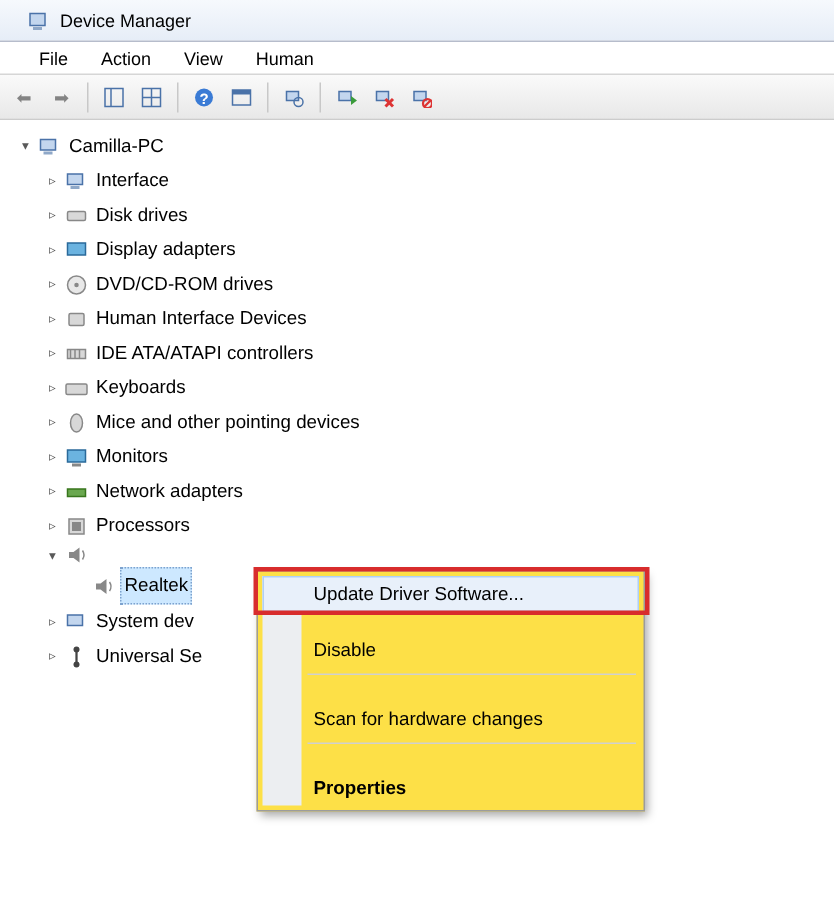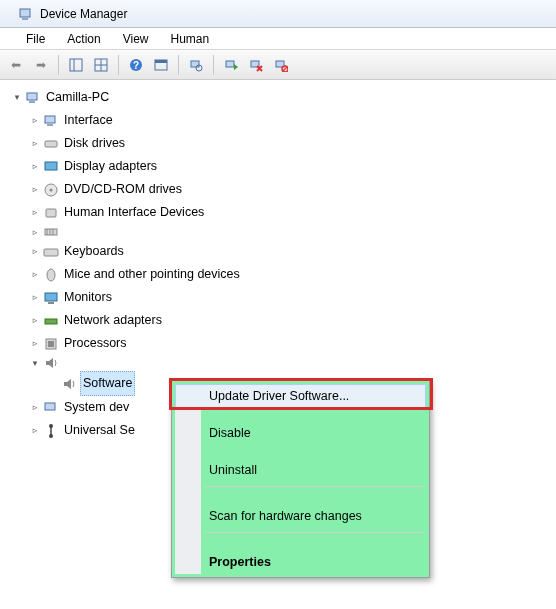--- a/index.html
+++ b/index.html
@@ -69,21 +69,21 @@
     .selected {
       background: #cde8ff;
       border: 1px dotted #7da2ce;
       padding: 0px 2px;
     }
     .context-menu {
       position: absolute;
       left: 171px;
       top: 380px;
       width: 259px;
-      background: #86efac;
+      background: #fde047;
       border: 1px solid #9c9c9c;
       box-shadow: 2px 3px 6px rgba(0,0,0,0.35);
       padding: 3px 3px;
     }
     .ctx-item {
       padding: 18px 12px 5px 34px;
       font-size: 12.5px;
       cursor: default;
       position: relative;
     }
@@ -265,20 +265,21 @@
             <div class="node">
               <span class="expander">▹</span>
               <span class="icon">
                 <svg width="16" height="16">
                   <rect x="2" y="5" width="12" height="6" fill="#d8d8d8" stroke="#888"></rect>
                   <line x1="4" y1="5" x2="4" y2="11" stroke="#888"></line>
                   <line x1="7" y1="5" x2="7" y2="11" stroke="#888"></line>
                   <line x1="10" y1="5" x2="10" y2="11" stroke="#888"></line>
                 </svg>
               </span>
+              <span class="label">IDE ATA/ATAPI controllers</span>
             </div>
           </li>
         <li>
             <div class="node">
               <span class="expander">▹</span>
               <span class="icon">
                 <svg width="16" height="16">
                   <rect x="1" y="5" width="14" height="7" rx="1" fill="#d8d8d8" stroke="#888"></rect>
                 </svg>
               </span>
@@ -344,21 +345,21 @@
           <ul>
             <li>
                 <div class="node">
               <span class="expander" style="visibility:hidden;">▹</span>
               <span class="icon">
                     <svg width="16" height="16">
                       <polygon points="3,6 6,6 10,3 10,13 6,10 3,10" fill="#888"></polygon>
                       <path d="M12 5 Q14 8 12 11" fill="none" stroke="#888"></path>
                     </svg>
                   </span>
-              <span class="label selected">Software</span>
+              <span class="label selected">Realtek</span>
             </div>
               </li>
           </ul>
         </li>
         <li>
             <div class="node">
               <span class="expander">▹</span>
               <span class="icon">
                 <svg width="16" height="16">
                   <rect x="2" y="3" width="10" height="7" fill="#c3d6ee" stroke="#4a72a8"></rect>
@@ -382,20 +383,19 @@
           </li>
       </ul>
     </li>
   </ul>
 </div>
 
 <div class="context-menu">
   <div class="ctx-gutter"></div>
   <div class="ctx-item highlight">Update Driver Software...</div>
   <div class="ctx-item">Disable</div>
-  <div class="ctx-item">Uninstall</div>
   <div class="ctx-sep"></div>
   <div class="ctx-item">Scan for hardware changes</div>
   <div class="ctx-sep"></div>
   <div class="ctx-item bold">Properties</div>
 </div>
 
 <div class="red-box"></div>
 
 </body></html>

